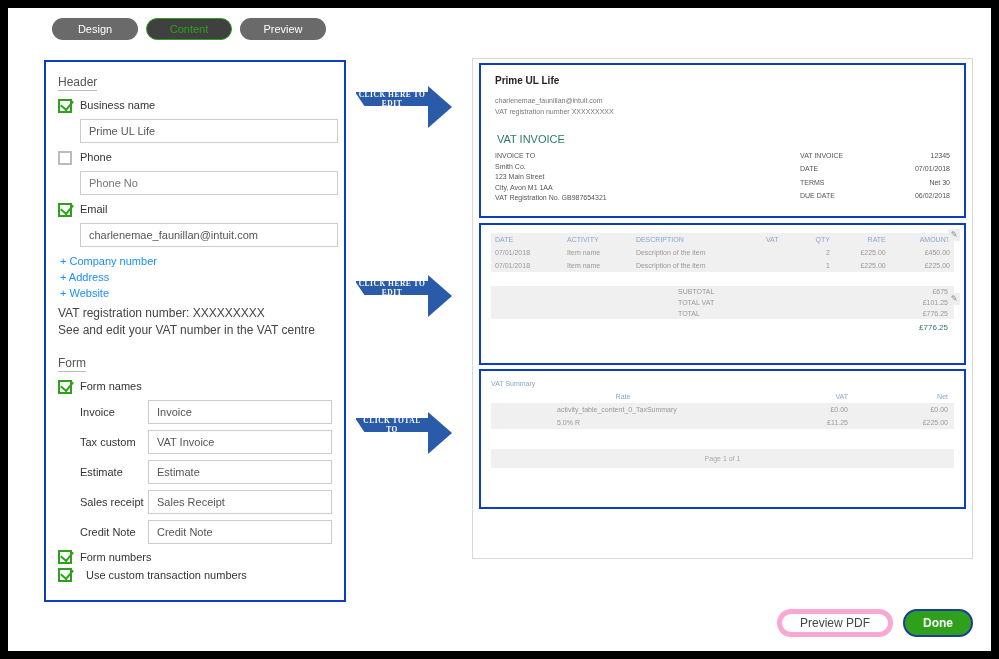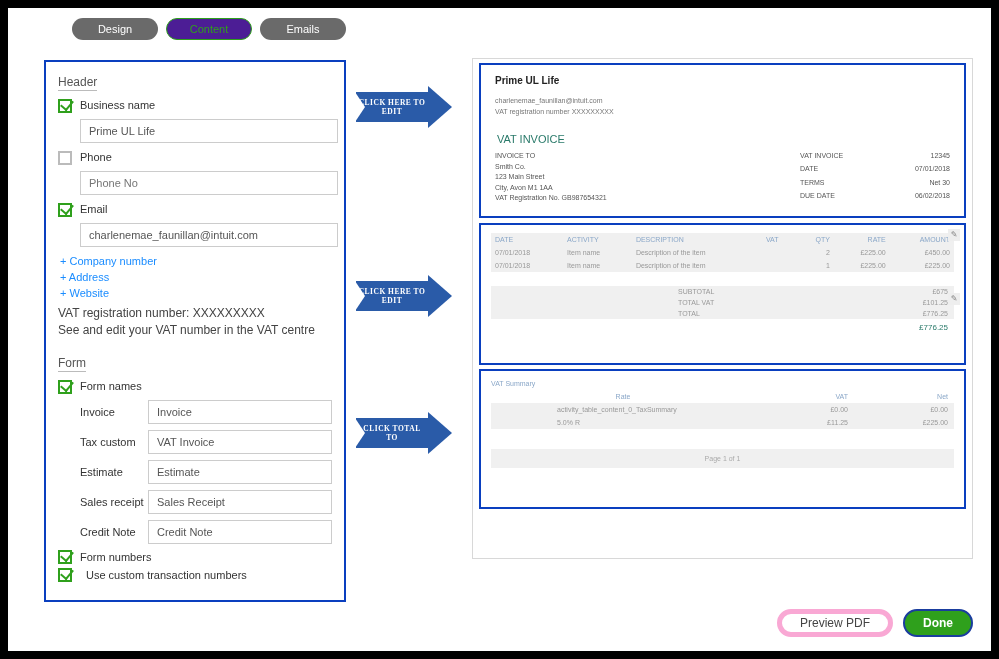--- a/index.html
+++ b/index.html
@@ -1,40 +1,40 @@
 <!DOCTYPE html>
 <html><head>
 <meta charset="utf-8">
 <style>
   * { box-sizing: border-box; margin: 0; padding: 0; font-family: -apple-system, Arial, sans-serif; }
   body { background: #000; padding: 8px; }
   .app { background: #fff; width: 100%; height: 643px; position: relative; }
-  .tabs { display: flex; gap: 8px; padding: 10px 0 6px 64px; }
+  .tabs { display: flex; gap: 8px; padding: 10px 0 6px 44px; }
   .tab { width: 86px; height: 22px; border-radius: 11px; display: flex; align-items: center; justify-content: center; font-size: 11px; cursor: pointer; }
   .tab-dark { background: #6a6a6a; color: #fff; }
-  .tab-light { background: #4c1d95; border: 1px solid #2fa01c; color: #2fa01c; }
+  .tab-light { background: #404040; border: 1px solid #2fa01c; color: #2fa01c; }
   .left-panel { position: absolute; left: 36px; top: 52px; width: 302px; height: 542px; border: 2px solid #0a3fbf; padding: 10px 12px; overflow: hidden; }
   .section-title { font-size: 12px; color: #555; border-bottom: 1px solid #bbb; display: inline-block; padding-bottom: 1px; margin-bottom: 8px; }
   .row { display: flex; align-items: flex-start; margin-bottom: 6px; }
   .cb { width: 14px; height: 14px; border: 2px solid #2fa01c; margin-right: 8px; position: relative; flex-shrink: 0; }
   .cb.checked::after { content: ""; position: absolute; left: 1px; top: -1px; width: 10px; height: 6px; border-left: 2px solid #2fa01c; border-bottom: 2px solid #2fa01c; transform: rotate(-50deg); }
   .cb.empty { border-color: #bbb; }
   .lbl { font-size: 11px; color: #333; }
   .txt-in { width: 258px; height: 24px; border: 1px solid #ccc; padding: 0 8px; font-size: 11px; margin: 2px 0 8px 22px; display: block; color: #555; }
   .txt-in.ph { color: #aaa; }
   .link { font-size: 11px; color: #1a8cff; margin: 4px 0 4px 2px; display: block; }
   .note { font-size: 12px; color: #444; line-height: 1.4; margin-top: 6px; margin-bottom: 14px; }
   .form-row { display: flex; align-items: center; margin-bottom: 6px; }
   .form-label { width: 90px; font-size: 11px; color: #333; padding-left: 22px; }
   .form-in { flex: 1; height: 24px; border: 1px solid #ccc; padding: 0 8px; font-size: 11px; color: #555; }
   .sub-row { display: flex; align-items: center; margin-top: 4px; }
   .underline { font-size: 11px; color: #333; margin-left: 6px; }
 
   .arrow { position: absolute; width: 98px; height: 42px; }
-  .arrow-body { position: absolute; left: 0; top: 6px; width: 72px; height: 30px; background: #2a5ba8; color: #fff; font-size: 7.5px; font-weight: bold; letter-spacing: 0.5px; display: flex; align-items: center; justify-content: center; text-align: center; padding: 4px 2px; font-family: Georgia, serif; }
+  .arrow-body { position: absolute; left: 0; top: 6px; width: 72px; height: 14px; background: #2a5ba8; color: #fff; font-size: 7.5px; font-weight: bold; letter-spacing: 0.5px; display: flex; align-items: center; justify-content: center; text-align: center; padding: 4px 2px; font-family: Georgia, serif; }
   .arrow-head { position: absolute; left: 72px; top: 0; width: 0; height: 0; border-top: 21px solid transparent; border-bottom: 21px solid transparent; border-left: 24px solid #2a5ba8; }
   .arrow-notch { position: absolute; left: -1px; top: 6px; width: 0; height: 0; border-top: 15px solid transparent; border-bottom: 15px solid transparent; border-left: 10px solid #fff; }
 
   .preview { position: absolute; left: 464px; top: 50px; right: 18px; bottom: 92px; border: 1px solid #d8d8d8; background: #fff; }
   .pbox { position: absolute; border: 2px solid #0a3fbf; }
   .pbox1 { left: 6px; top: 4px; right: 6px; height: 155px; padding: 10px 14px; }
   .biz-name { font-size: 10px; font-weight: bold; color: #222; margin-bottom: 10px; }
   .micro { font-size: 7px; color: #777; line-height: 1.5; }
   .vat-title { font-size: 11px; color: #2a7a6a; margin-top: 16px; margin-bottom: 6px; margin-left: 2px; }
   .meta-grid { display: flex; font-size: 7px; color: #555; }
@@ -70,21 +70,21 @@
   .btn-green { background: #2fa01c; border: 2px solid #1a3d9e; color: #fff; font-weight: bold; }
 </style>
 </head>
 <body>
 
 <div class="app">
 
   <div class="tabs">
     <div class="tab tab-dark">Design</div>
     <div class="tab tab-light">Content</div>
-    <div class="tab tab-dark">Emails</div>
+    <div class="tab tab-dark">Preview</div>
   </div>
 
   <div class="left-panel">
     <div class="section-title">Header</div>
 
     <div class="row">
       <div class="cb checked"></div>
       <span class="lbl">Business name</span>
     </div>
     <input class="txt-in" value="Prime UL Life" style="">

